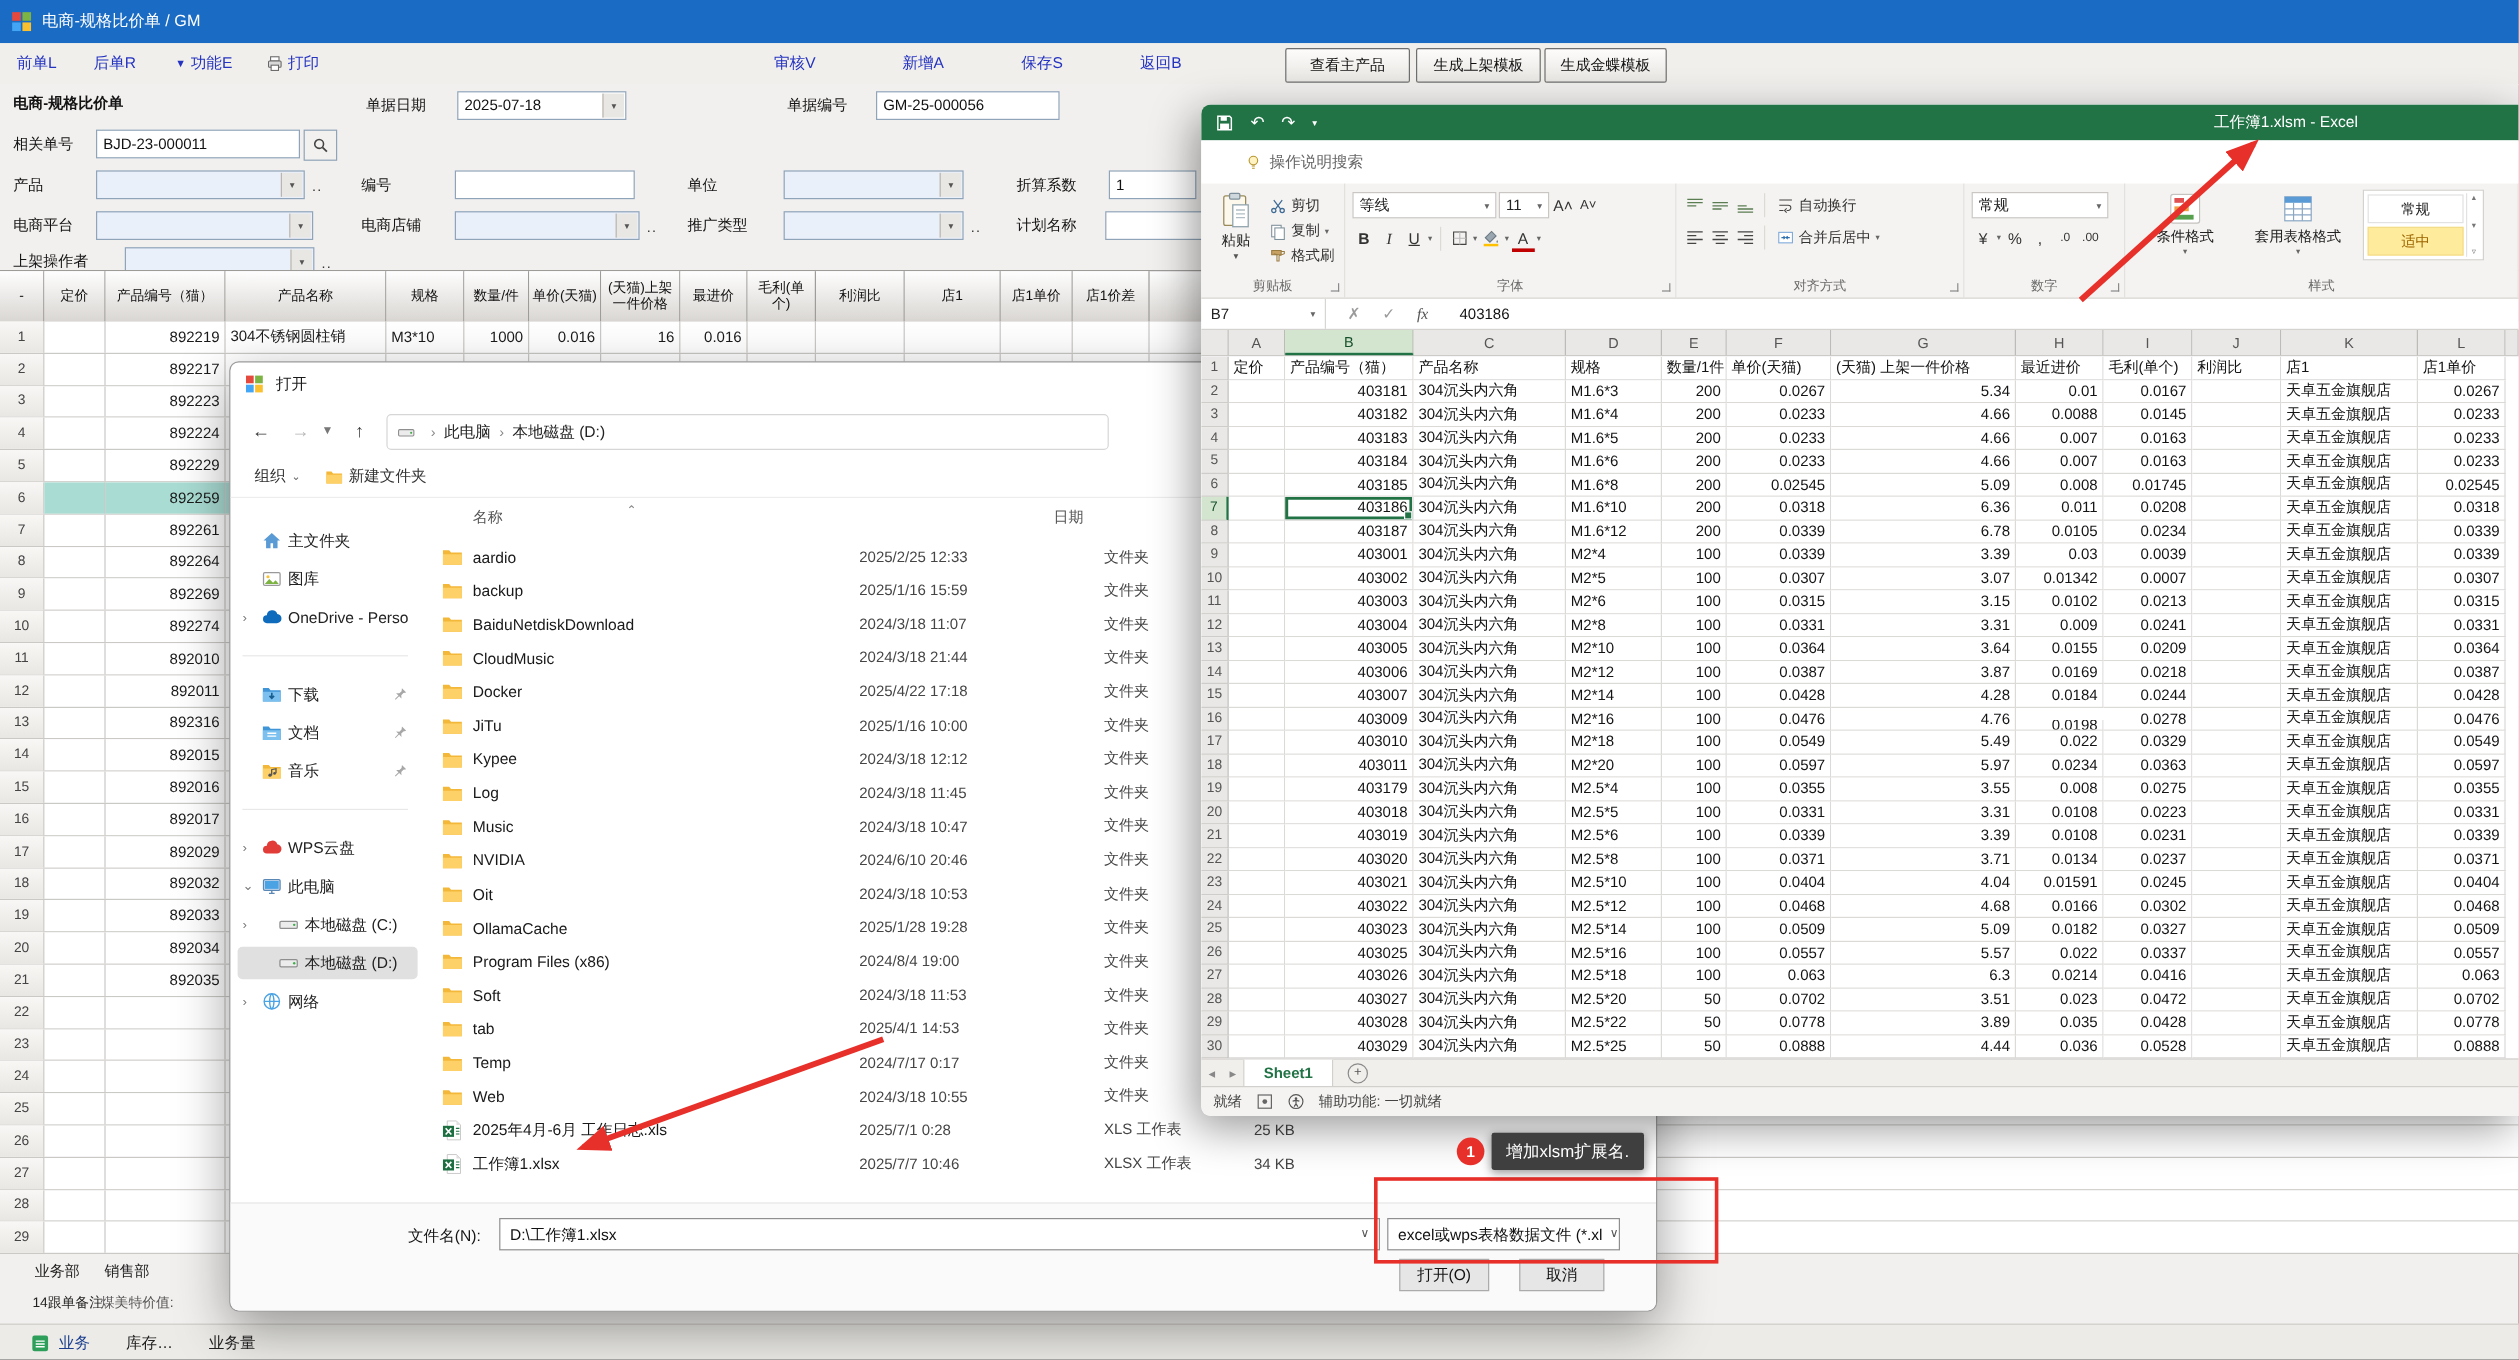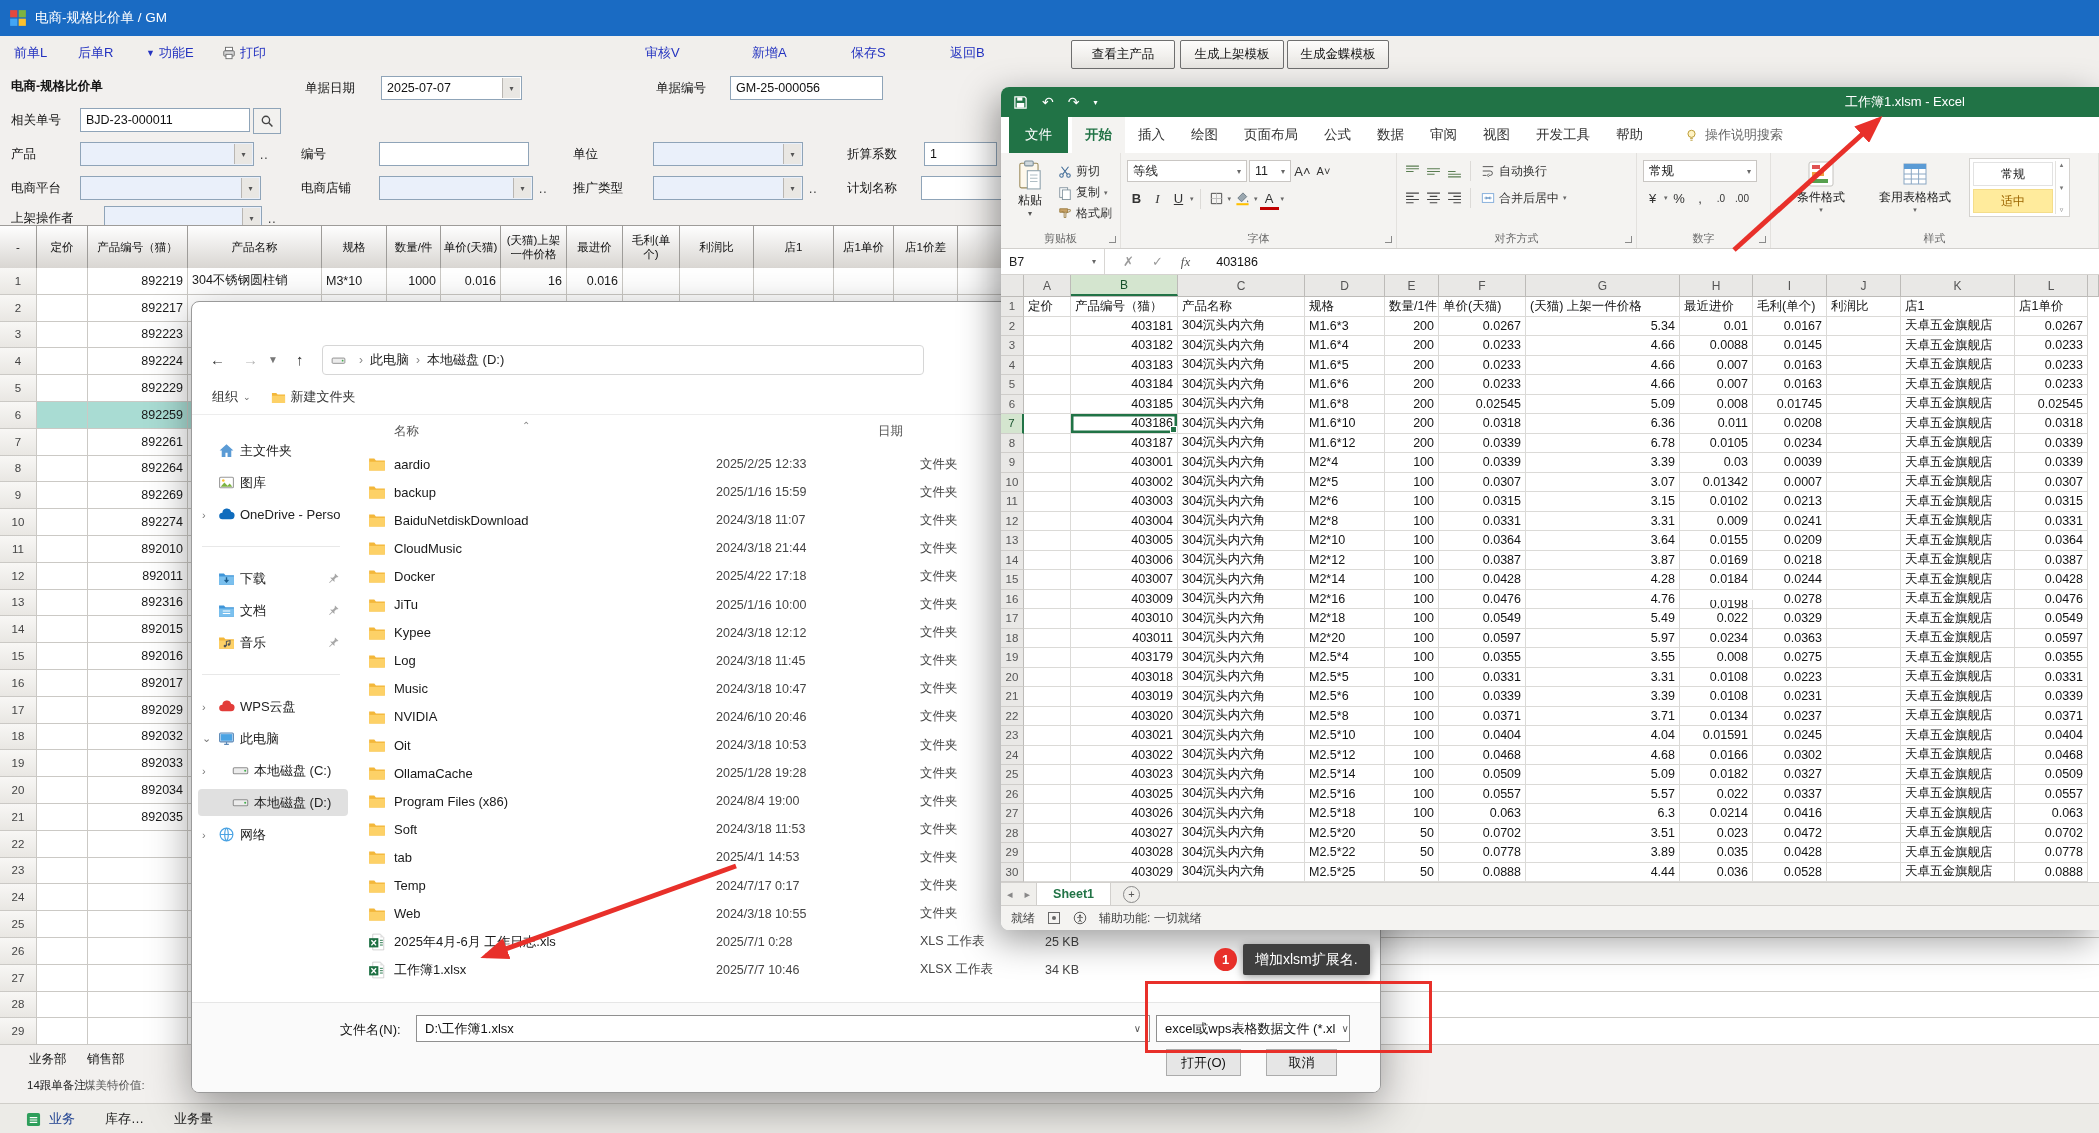--- a/index.html
+++ b/index.html
@@ -226,21 +226,21 @@
       </div>
     <div class="mbtn" style="left:1071px;width:102px">查看主产品</div>
     <div class="mbtn" style="left:1180px;width:102px">生成上架模板</div>
     <div class="mbtn" style="left:1287px;width:100px">生成金蝶模板</div>
   </div>
 
   <div id="bg-form">
     <span class="lab bold" style="left:11px;top:8px">电商-规格比价单</span>
     <span class="lab" style="left:305px;top:10px">单据日期</span>
     <div class="fld" style="left:381px;top:6px;width:141px">
-        <span>2025-07-07</span>
+        <span>2025-07-18</span>
         <span class="car">▾</span>
       </div>
     <span class="lab" style="left:656px;top:10px">单据编号</span>
     <div class="fld" style="left:730px;top:6px;width:153px">
         <span>GM-25-000056</span>
       </div>
 
     <span class="lab" style="left:11px;top:42px">相关单号</span>
     <div class="fld" style="left:80px;top:38px;width:170px">
         <span>BJD-23-000011</span>
@@ -793,20 +793,31 @@
           <rect x="1" y="1" width="14" height="14" rx="2" fill="#2e9e5b"></rect>
           <path d="M4 6h8M4 8.5h8M4 11h8" stroke="#fff" stroke-width="1.2"></path>
         </svg>
       </span>
     <span style="color:#1b3e8f">业务</span>
     <span>库存…</span>
     <span>业务量</span>
   </div>
 
   <div id="dialog">
+    <div id="dlg-titlebar">
+      <span class="dicon">
+          <svg viewBox="0 0 16 16">
+            <rect x="1" y="1" width="6.4" height="6.4" fill="#e5493e"></rect>
+            <rect x="8.6" y="1" width="6.4" height="6.4" fill="#7cb342"></rect>
+            <rect x="1" y="8.6" width="6.4" height="6.4" fill="#42a5f5"></rect>
+            <rect x="8.6" y="8.6" width="6.4" height="6.4" fill="#fbc02d"></rect>
+          </svg>
+        </span>
+      <span class="dtxt">打开</span>
+    </div>
     <div id="dlg-nav">
       <span class="navg">←</span>
       <span class="navg dis">→</span>
       <span class="navg small">▼</span>
       <span class="navg">↑</span>
       <div id="crumbbox">
         <span class="cic">
             <svg viewBox="0 0 16 16">
               <rect x="1.2" y="5.4" width="13.6" height="5.6" rx="1" fill="#ececec" stroke="#8f8f8f"></rect>
               <circle cx="12.4" cy="8.2" r=".95" fill="#3fae49"></circle>
@@ -1212,33 +1223,20 @@
             </svg>
           </span>
         <span>↶</span>
         <span>↷</span>
         <span class="qcar">▾</span>
       </div>
       <span id="ex-title">工作簿1.xlsm -  Excel</span>
     </div>
 
     <div id="ex-tabrow">
-      <div id="ex-tabs" style="display:flex">
-          <div class="extab exfile">文件</div>
-          <div class="extab exactive">开始</div>
-          <div class="extab">插入</div>
-          <div class="extab">绘图</div>
-          <div class="extab">页面布局</div>
-          <div class="extab">公式</div>
-          <div class="extab">数据</div>
-          <div class="extab">审阅</div>
-          <div class="extab">视图</div>
-          <div class="extab">开发工具</div>
-          <div class="extab">帮助</div>
-        </div>
       <div id="ex-search">
         <span class="bic">
             <svg viewBox="0 0 16 16">
               <circle cx="8" cy="6.2" r="3.8" fill="#fff3c4" stroke="#b8962e"></circle>
               <path d="M6.5 11h3M6.8 13h2.4" stroke="#b8962e"></path>
             </svg>
           </span>
         <span>操作说明搜索</span>
       </div>
     </div>

